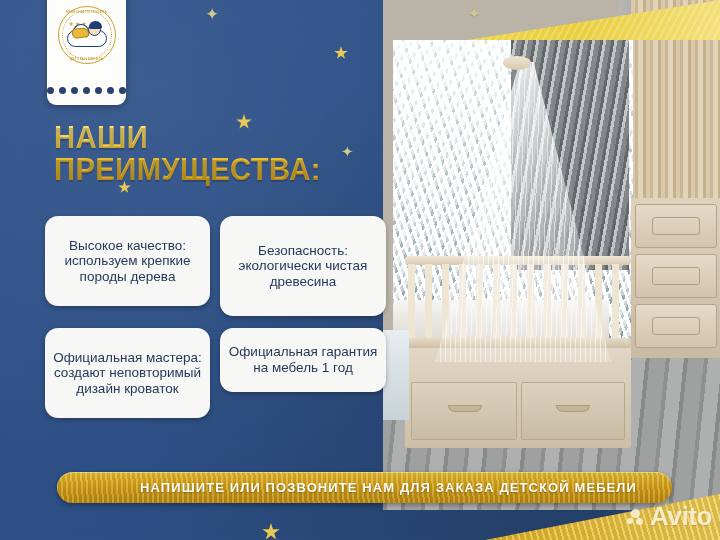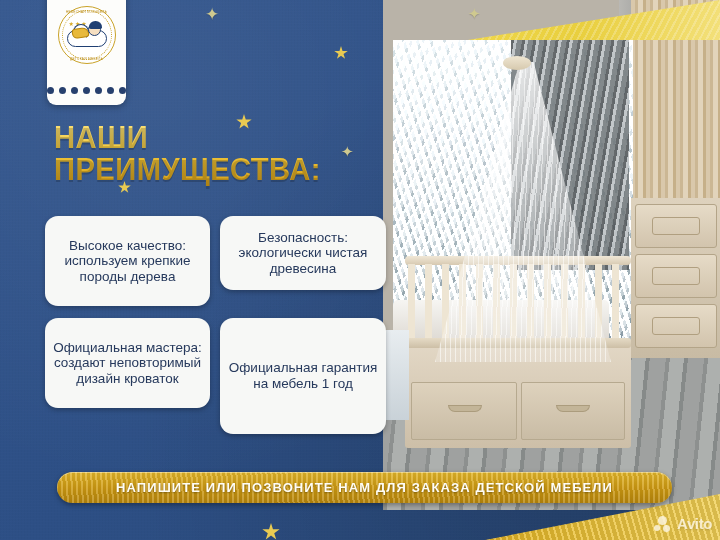--- a/index.html
+++ b/index.html
@@ -221,36 +221,37 @@
   .cards{position:absolute;left:45px;top:216px;width:341px;}
   .card-row{display:flex;gap:10px;margin-bottom:12px;}
   .card{
     background:#f7f8f6;border-radius:13px;
     box-shadow:0 2px 5px rgba(0,0,0,.28);
     display:flex;align-items:center;justify-content:center;text-align:center;
     color:#26395c;font-size:13.5px;line-height:1.16;font-weight:500;
     padding:8px 6px;
   }
   .card.c1{width:165px;height:90px;}
-  .card.c2{width:166px;height:74px;}
+  .card.c2{width:166px;height:100px;}
   .card.c3{width:165px;height:90px;}
-  .card.c4{width:166px;height:116px;}
+  .card.c4{width:166px;height:64px;}
 
   
   .banner{
     position:absolute;left:57px;top:472px;width:615px;height:31px;border-radius:16px;
     background:
       repeating-linear-gradient(86deg, rgba(255,255,255,.18) 0 2px, rgba(0,0,0,.07) 2px 5px),
       linear-gradient(180deg,#e3b62a 0%,#cf9b12 50%,#b8860b 100%);
     box-shadow:0 2px 5px rgba(0,0,0,.35), inset 0 1px 0 rgba(255,255,255,.4);
     display:flex;align-items:center;justify-content:center;
   }
   .banner span{
     color:#fffdf6;font-size:13px;font-weight:bold;letter-spacing:1.1px;
     text-shadow:0 1px 2px rgba(0,0,0,.35);
+    padding-left:48px;
   }
 
   
   .star{
     position:absolute;display:block;
     background:#e9ca52;
     clip-path:polygon(50% 0%,61% 35%,98% 35%,68% 57%,79% 91%,50% 70%,21% 91%,32% 57%,2% 35%,39% 35%);
     filter:drop-shadow(0 1px 1px rgba(0,0,0,.25));
   }
   .sparkle{
@@ -262,21 +263,21 @@
   .avito{
     position:absolute;right:8px;bottom:8px;display:flex;align-items:center;gap:5px;
     opacity:.82;
   }
   .avito-dots{position:relative;width:18px;height:16px;}
   .avito-dots i{position:absolute;border-radius:50%;background:#fdf6e3;display:block;}
   .avito-dots i:nth-child(1){width:9px;height:9px;left:4px;top:0;}
   .avito-dots i:nth-child(2){width:6px;height:6px;left:0;top:9px;}
   .avito-dots i:nth-child(3){width:7px;height:7px;left:9px;top:9px;}
   .avito-word{
-    color:#fdf6e3;font-size:15px;font-weight:bold;letter-spacing:-.4px;
+    color:#fdf6e3;font-size:26px;font-weight:bold;letter-spacing:-.4px;
     text-shadow:0 1px 2px rgba(0,0,0,.2);
   }
 </style>
 </head>
 <body>
 
 <div class="stage">
 
   <div class="bg-blue"></div>
   <div class="bg-noise"></div>

